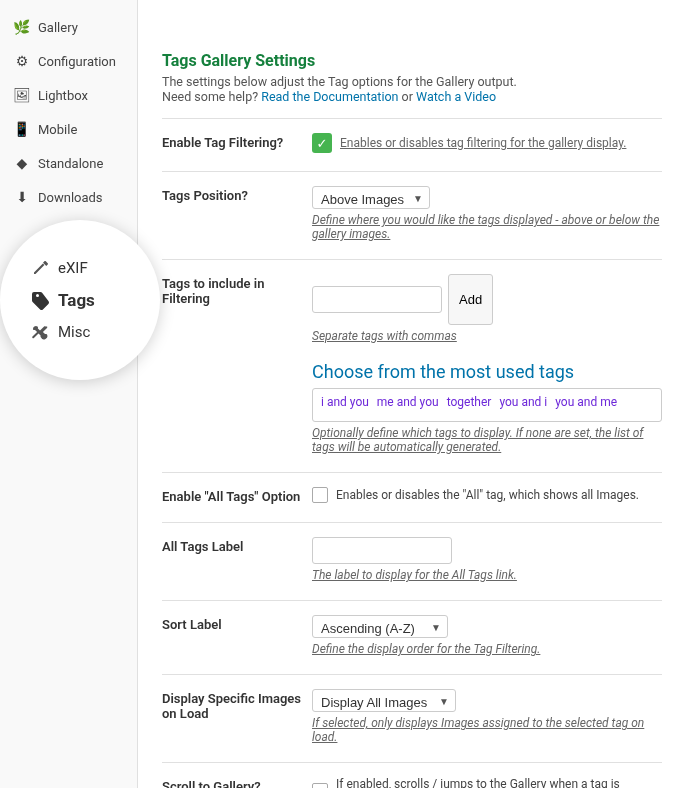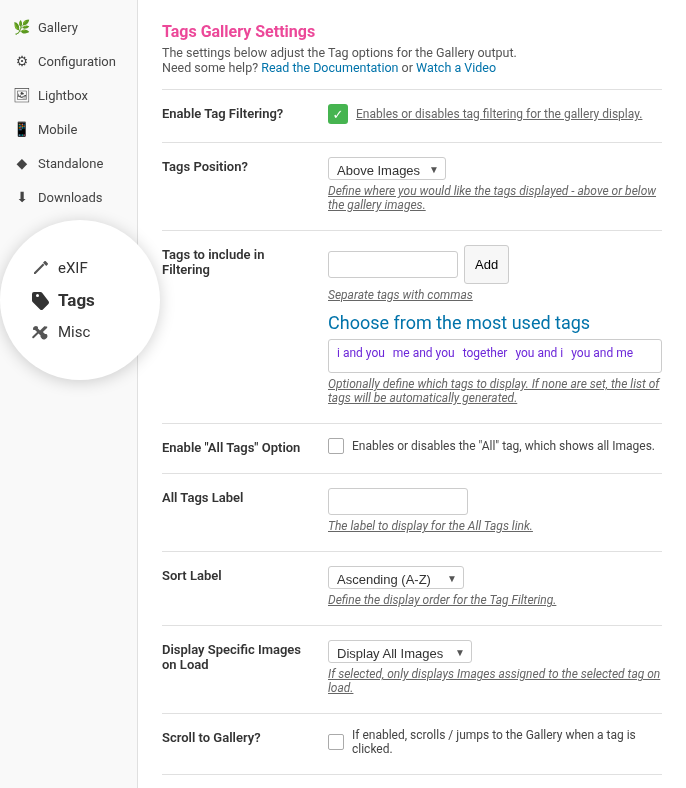--- a/index.html
+++ b/index.html
@@ -45,43 +45,44 @@
     
     .main {
       flex: 1;
       background: #fff;
       padding: 22px 24px;
       overflow-y: auto;
     }
     .page-title {
       font-size: 16px;
       font-weight: 700;
-      color: #ec4899;
+      color: #15803d;
       margin-bottom: 4px;
+      margin-top: 29px;
     }
     .page-subtitle {
       font-size: 12.5px;
       color: #555;
       margin-bottom: 4px;
     }
     .page-subtitle a {
       color: #0073aa;
       text-decoration: none;
     }
     hr.divider {
       border: none;
       border-top: 1px solid #e0e0e0;
       margin: 14px 0;
     }
     
     .setting-row {
       display: flex;
       align-items: flex-start;
       margin-bottom: 18px;
-      gap: 16px;
+      gap: 0;
     }
     .setting-label {
       width: 150px;
       flex-shrink: 0;
       font-weight: 600;
       font-size: 13px;
       padding-top: 2px;
     }
     .setting-content {
       flex: 1;
@@ -151,21 +152,21 @@
       padding: 5px 8px;
       font-size: 13px;
       color: #333;
       background: #fff;
     }
     
     .add-btn {
       background: #f7f7f7;
       border: 1px solid #ccc;
       border-radius: 3px;
-      padding: 11px 10px;
+      padding: 17px 10px;
       font-size: 13px;
       cursor: pointer;
       margin-left: 6px;
     }
     
     .tags-box {
       border: 1px solid #ccc;
       border-radius: 3px;
       padding: 6px 8px;
       background: #fff;
@@ -335,21 +336,21 @@
 
     <hr class="divider">
 
     <div class="setting-row">
       <div class="setting-label">Tags to include in Filtering</div>
       <div class="setting-content">
         <div style="display:flex;align-items:center;">
           <input type="text" style="width: 130px;" placeholder="">
           <button class="add-btn">Add</button>
         </div>
-        <div class="setting-description" style="margin-bottom:10px;">Separate tags with commas</div>
+        <div class="setting-description" style="margin-bottom:18px;">Separate tags with commas</div>
         <a href="#" style="color:#0073aa;font-size:18px;text-decoration:none;">Choose from the most used tags</a>
         <div class="tags-box">
           <a href="#" class="tag-link">i and you</a>
           <span style="color:#666;font-size:12px;"> </span>
           <a href="#" class="tag-link">me and you</a>
           <span style="color:#666;font-size:12px;"> </span>
           <a href="#" class="tag-link">together</a>
           <span style="color:#666;font-size:12px;"> </span>
           <a href="#" class="tag-link">you and i</a>
           <span style="color:#666;font-size:12px;"> </span>

